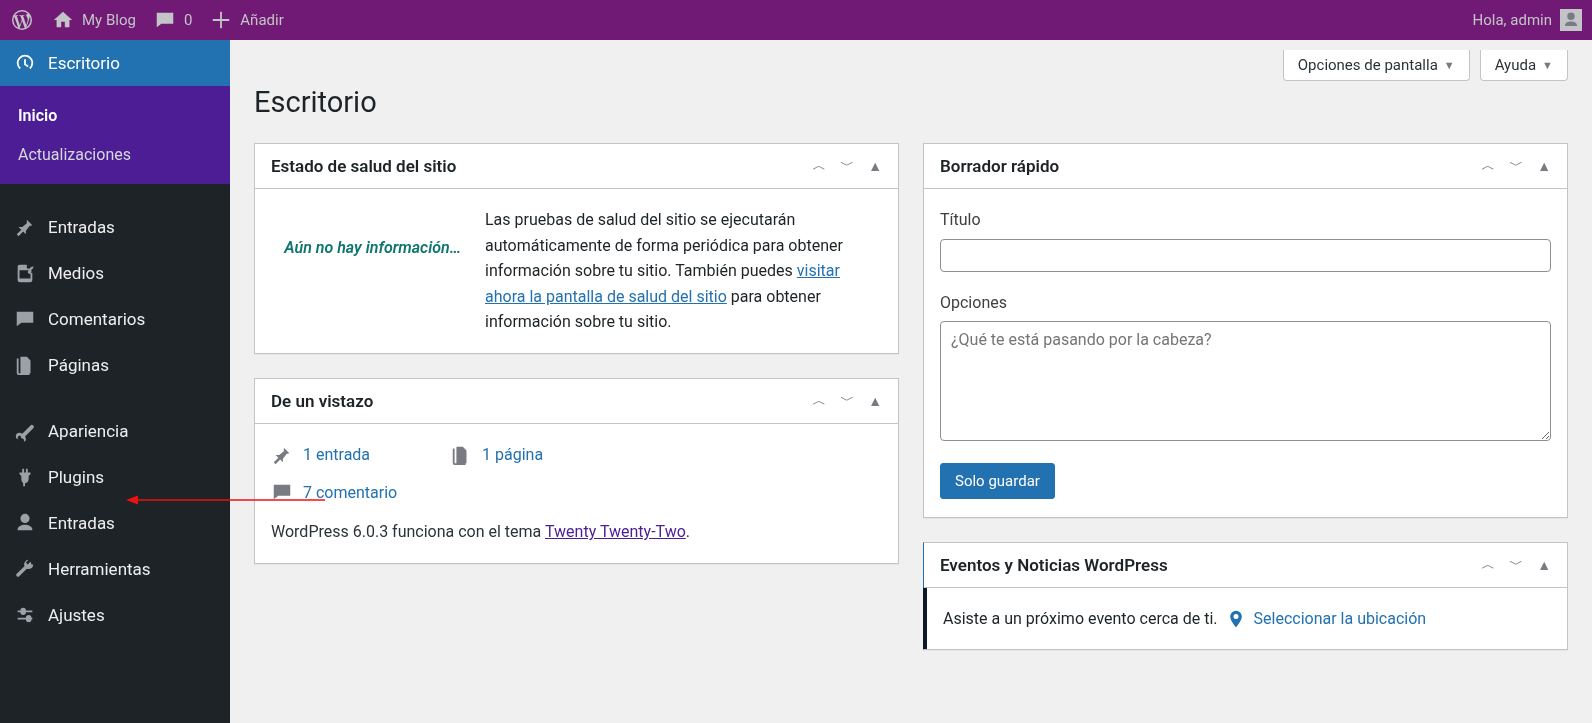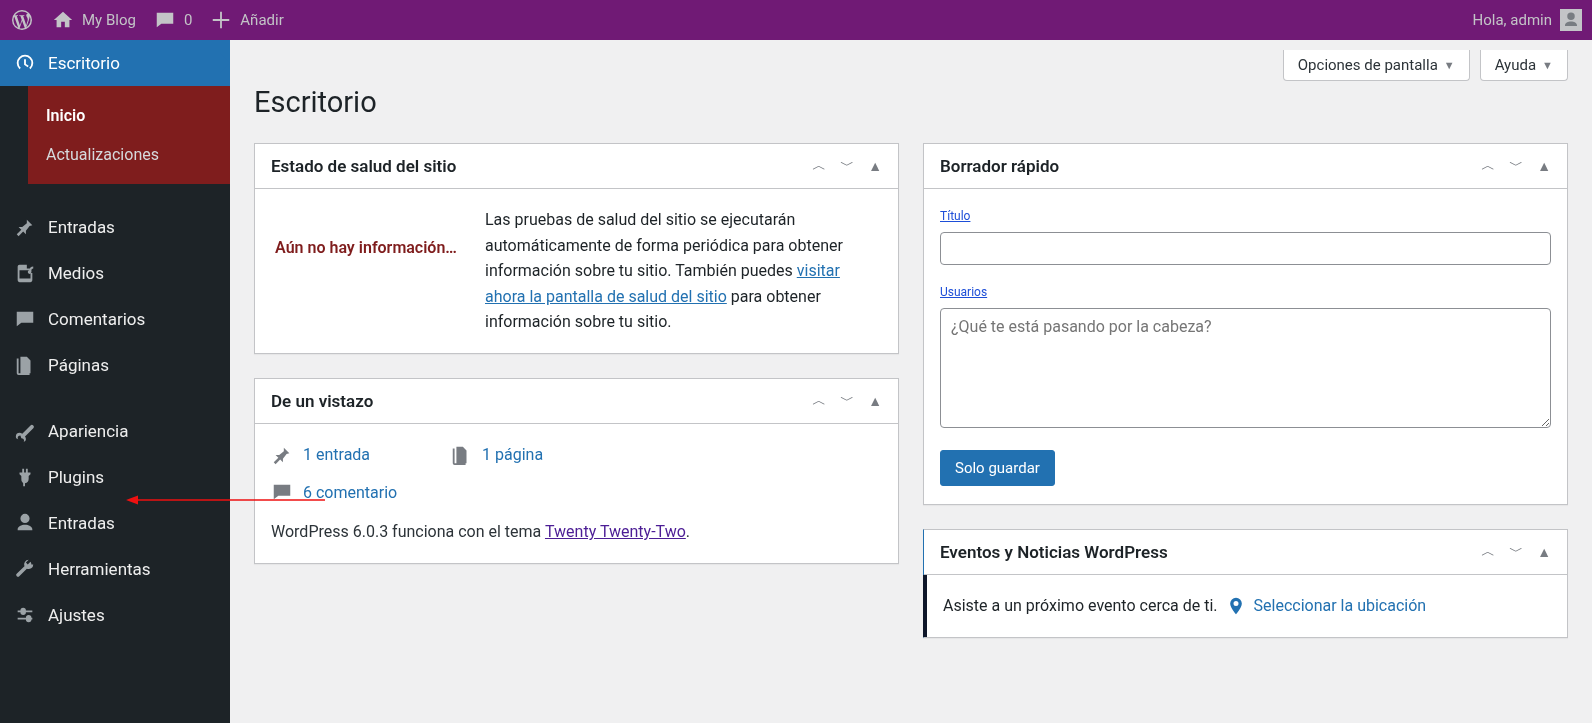--- a/index.html
+++ b/index.html
@@ -15,21 +15,21 @@
 .avatar-box svg { fill: #787c82; }
 
 
 .wrap { display: flex; min-height: calc(100vh - 40px); }
 .sidebar { width: 230px; background: #1d2327; color: #fff; font-size: 17px; padding-bottom: 40px; }
 .sidebar .menu-item { display: flex; align-items: center; gap: 12px; padding: 12px 14px; cursor: pointer; color: #eee; }
 .sidebar .menu-item.current { background: #2271b1; color: #fff; position: relative; }
 .sidebar .menu-item.current::after { content: ""; position: absolute; right: -10px; top: 50%; transform: translateY(-50%); border: 10px solid transparent; border-left-color: #2271b1; }
 .sidebar .menu-item svg { fill: rgba(240,246,252,.6); width: 22px; height: 22px; flex-shrink: 0; }
 .sidebar .menu-item.current svg { fill: #fff; }
-.sidebar .submenu { background: #7f1d1d; padding: 10px 0; margin-left: 28px; }
+.sidebar .submenu { background: #4c1d95; padding: 10px 0; }
 .sidebar .submenu .sub-item { padding: 10px 18px; color: #d6d9dc; font-size: 16px; cursor: pointer; }
 .sidebar .submenu .sub-item.active { color: #fff; font-weight: 600; }
 .sidebar .separator { height: 20px; }
 
 
 .main { flex: 1; padding: 10px 24px 30px; position: relative; }
 .top-tabs { display: flex; justify-content: flex-end; gap: 10px; margin-bottom: 4px; }
 .screen-tab { background: #fff; border: 1px solid #c3c4c7; border-top: none; border-radius: 0 0 4px 4px; padding: 6px 14px; font-size: 15px; cursor: pointer; display: flex; align-items: center; gap: 6px; color: #2c3338; }
 .screen-tab .tri { font-size: 11px; color: #787c82; }
 h1.page-title { font-size: 29px; font-weight: 400; color: #1d2327; margin: 4px 0 24px; }
@@ -38,32 +38,32 @@
 .col { flex: 1; display: flex; flex-direction: column; gap: 24px; }
 
 .postbox { background: #fff; border: 1px solid #c3c4c7; box-shadow: 0 1px 1px rgba(0,0,0,.04); }
 .postbox-header { display: flex; justify-content: space-between; padding: 12px 16px; border-bottom: 1px solid #c3c4c7; }
 .postbox-header h2 { font-size: 17px; font-weight: 600; }
 .postbox-controls { display: flex; gap: 14px; color: #787c82; align-items: center; }
 .postbox-controls span { cursor: pointer; font-size: 14px; }
 .postbox-body { padding: 18px 16px; font-size: 16px; line-height: 1.6; }
 
 .health-row { display: flex; gap: 24px; align-items: flex-start; }
-.health-left { width: 190px; text-align: center; font-weight: 600; color: #7f1d1d; padding-top: 28px; }
+.health-left { width: 190px; text-align: right; font-weight: 600; color: #0f766e; padding-top: 28px; font-style: italic; }
 .health-right { flex: 1; color: #1d2327; }
 .health-right a { color: #2271b1; text-decoration: underline; }
 
 .glance-row { display: flex; gap: 80px; margin-bottom: 12px; }
 .glance-item { display: flex; align-items: center; gap: 10px; color: #2271b1; }
 .glance-item svg { fill: #787c82; width: 22px; height: 22px; }
 .glance-item a { color: #2271b1; text-decoration: none; }
 .glance-footer { color: #2c3338; margin-top: 10px; }
 .glance-footer a { color: #4c1d95; text-decoration: underline; }
 
-.qd-label { display: block; font-size: 12px; margin-bottom: 6px; color: #1d4ed8; text-decoration: underline; }
+.qd-label { display: block; font-size: 16px; margin-bottom: 6px; color: #404040; }
 .qd-input { width: 100%; padding: 6px 10px; border: 1px solid #8c8f94; border-radius: 4px; font-size: 16px; margin-bottom: 18px; background: #fff; }
 .qd-textarea { width: 100%; height: 120px; padding: 8px 10px; border: 1px solid #8c8f94; border-radius: 4px; font-size: 16px; resize: vertical; margin-bottom: 14px; font-family: inherit; }
 .qd-button { background: #2271b1; color: #fff; border: 1px solid #2271b1; border-radius: 3px; padding: 8px 14px; font-size: 15px; cursor: pointer; }
 
 .events-body { display: flex; align-items: center; gap: 8px; font-size: 16px; color: #1d2327; }
 .events-body a { color: #2271b1; text-decoration: none; }
 .loc-icon { width: 20px; height: 20px; fill: #2271b1; }
 
 
 .arrow-anno { position: absolute; pointer-events: none; }
@@ -248,21 +248,21 @@
                 <svg viewBox="0 0 24 24">
                     <path d="M7 3h7l4 4v14H7zM5 5v16h12v2H5a2 2 0 01-2-2V5z"></path>
                   </svg>
                 <a href="#">1 página</a>
               </div>
             </div>
             <div class="glance-item" style="margin-bottom:14px;">
               <svg viewBox="0 0 24 24">
                   <path d="M3 4h18v12H8l-5 4z"></path>
                 </svg>
-              <a href="#">6 comentario</a>
+              <a href="#">7 comentario</a>
             </div>
             <div class="glance-footer">
               <span>WordPress 6.0.3 funciona con el tema </span><a href="#">Twenty Twenty-Two</a><span>.</span>
             </div>
           </div>
         </div>
       </div>
 
       <div class="col">
 
@@ -271,21 +271,21 @@
             <h2>Borrador rápido</h2>
             <div class="postbox-controls">
               <span>︿</span>
               <span>﹀</span>
               <span>▲</span>
             </div>
           </div>
           <div class="postbox-body">
             <label class="qd-label">Título</label>
             <input class="qd-input" type="text" style="">
-            <label class="qd-label">Usuarios</label>
+            <label class="qd-label">Opciones</label>
             <textarea class="qd-textarea" placeholder="¿Qué te está pasando por la cabeza?" style=""></textarea>
             <button class="qd-button">Solo guardar</button>
           </div>
         </div>
 
         <div class="postbox" style="border-left:3px solid #2271b1; border-left-width:1px;">
           <div class="postbox-header">
             <h2>Eventos y Noticias WordPress</h2>
             <div class="postbox-controls">
               <span>︿</span>

